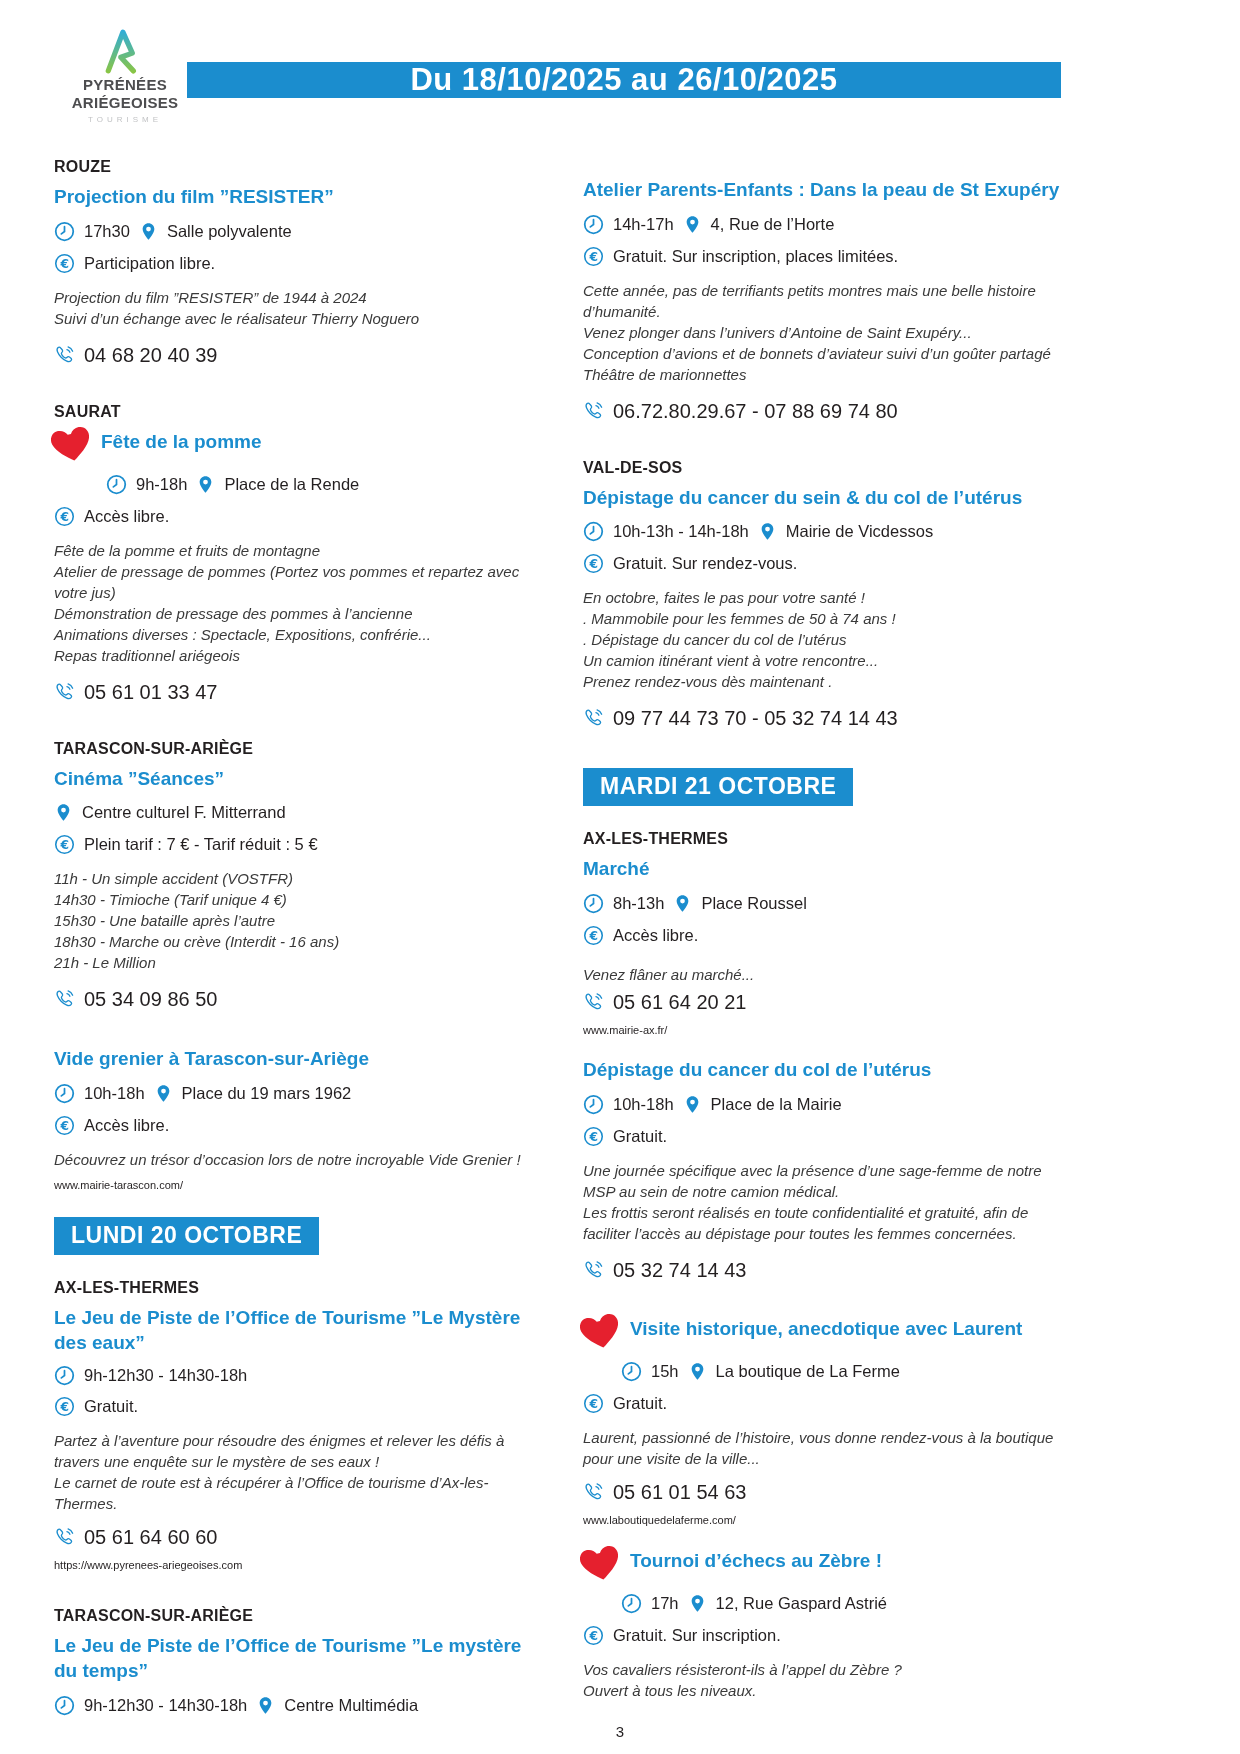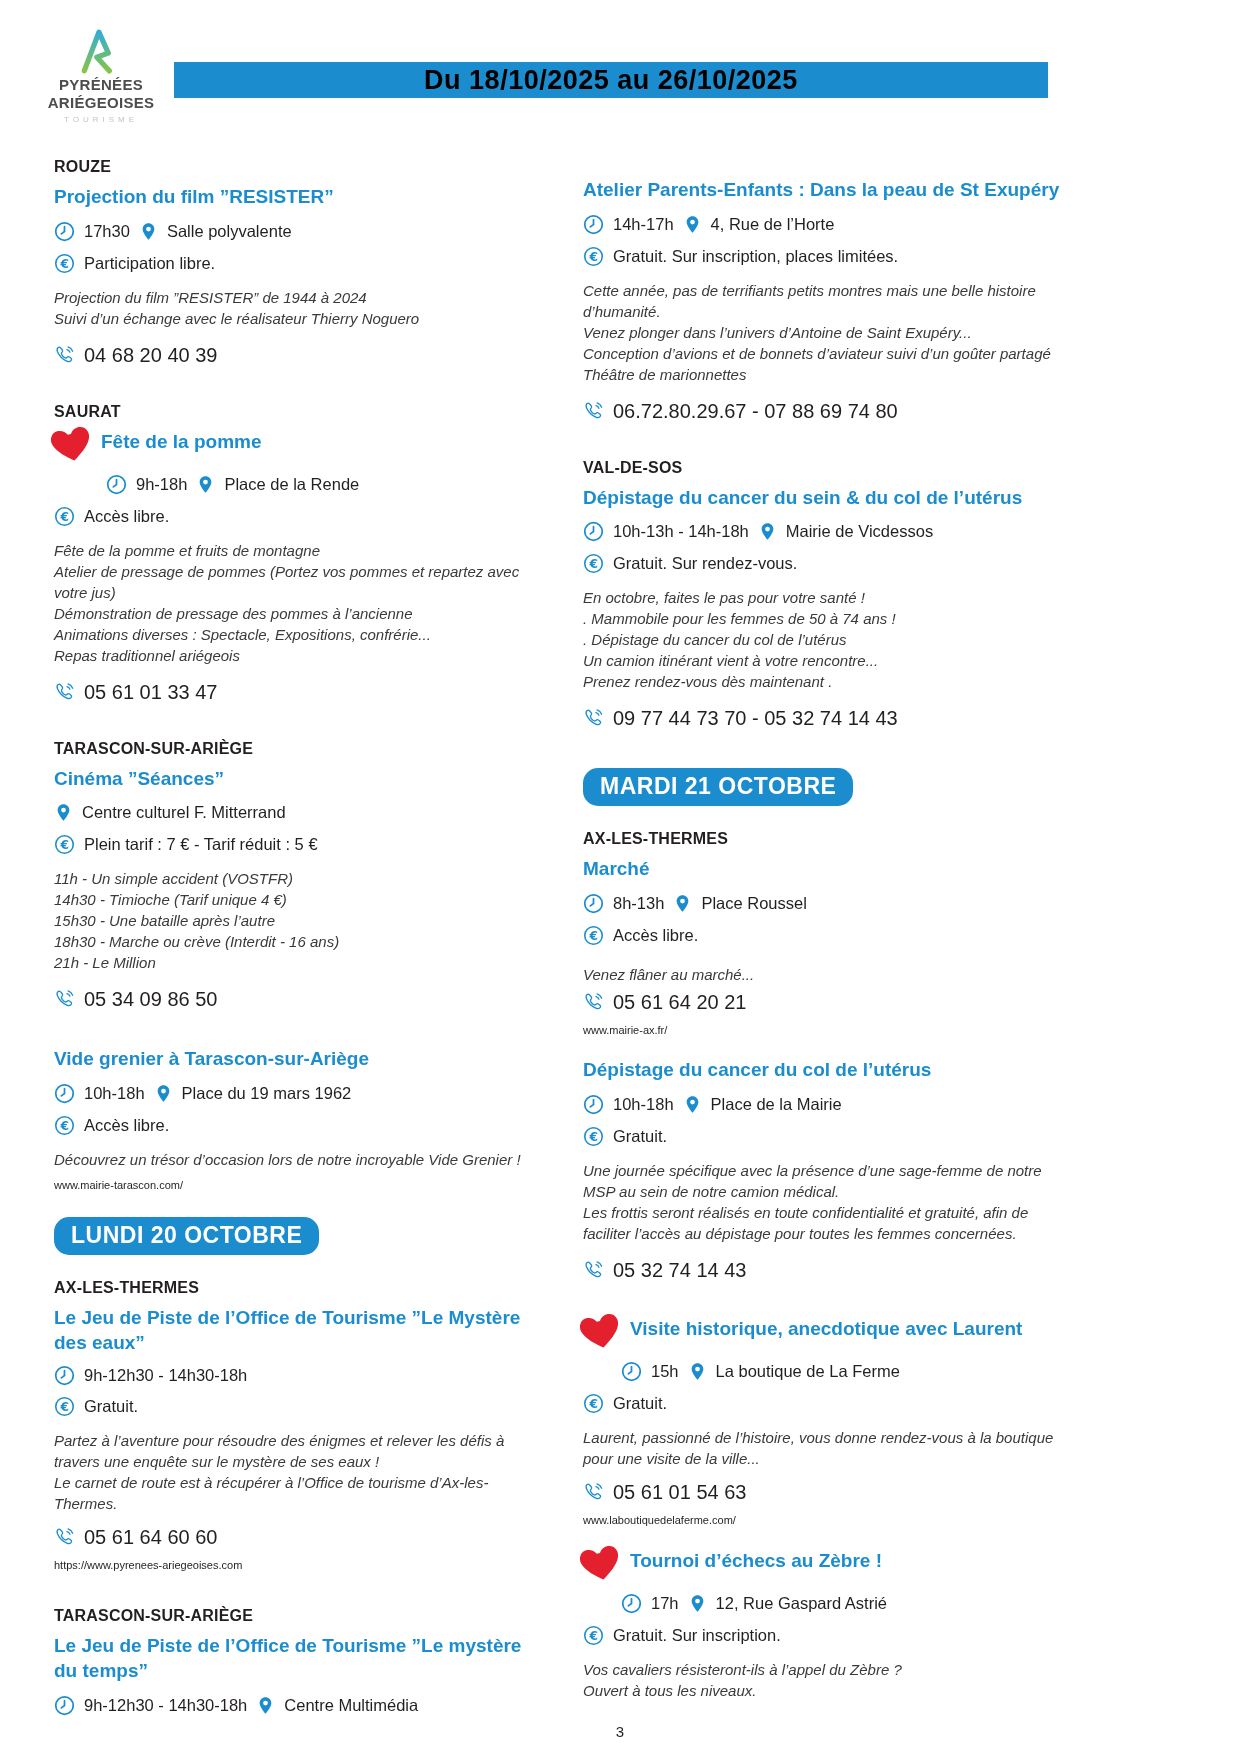--- a/index.html
+++ b/index.html
@@ -10,47 +10,47 @@
   }
   *{box-sizing:border-box;}
   html,body{margin:0;padding:0;}
   body{
     width:1240px;height:1754px;position:relative;overflow:hidden;
     background:#ffffff;color:var(--ink);
     font-family:"Liberation Sans",sans-serif;
   }
   
   .header{position:relative;height:140px;}
-  .logo{position:absolute;left:36px;top:28px;width:130px;text-align:center;}
+  .logo{position:absolute;left:60px;top:28px;width:130px;text-align:center;}
   .logo-mark{width:52px;height:46px;display:block;margin:0 auto 2px;}
   .logo-l1,.logo-l2{font-size:15px;font-weight:bold;color:#4d4d4f;line-height:1.18;letter-spacing:.3px;}
   .logo-l3{font-size:8px;color:#c2c3c5;letter-spacing:4px;margin-top:4px;}
   .date-banner{
-    position:absolute;left:174px;top:62px;width:874px;height:36px;
-    background:var(--accent);color:#000000;font-size:27px;font-weight:bold;
+    position:absolute;left:187px;top:62px;width:874px;height:36px;
+    background:var(--accent);color:#ffffff;font-size:31px;font-weight:bold;
     display:flex;align-items:center;justify-content:center;letter-spacing:.5px;
   }
   
   .cols{display:flex;gap:53px;padding-left:54px;margin-top:18px;}
   .col-left{width:476px;flex:none;}
   .col-right{width:477px;flex:none;padding-top:20px;}
   
   .event{margin-bottom:36px;}
   .city{font-size:16px;font-weight:bold;color:var(--ink);margin:0 0 9px;letter-spacing:.2px;}
   .title{font-size:19px;font-weight:bold;color:var(--accent);margin:0 0 9px;line-height:1.3;}
   .row{display:flex;align-items:center;gap:9px;margin:10px 0;font-size:16.5px;color:var(--ink);}
   .row .txt{white-space:nowrap;}
   .ic{width:21px;height:21px;color:var(--accent);flex:none;}
   .ic.pin{width:19px;height:23px;}
   .desc{font-style:italic;font-size:15px;line-height:1.4;color:var(--gray);margin:13px 0 12px;}
   .phone-row{margin-top:15px;font-size:20px;}
   .url{font-size:11px;margin:9px 0 0;color:var(--ink);}
   .day-banner{
     display:inline-block;background:var(--accent);color:#fff;font-weight:bold;
-    font-size:23px;padding:5px 17px 6px;margin:2px 0 24px;letter-spacing:.5px;border-radius:15px;
+    font-size:23px;padding:5px 17px 6px;margin:2px 0 24px;letter-spacing:.5px;
   }
   .heart-head{display:flex;align-items:center;gap:8px;margin:2px 0 4px;}
   .heart-head .title{margin:0;}
   .ic-heart{width:44px;height:40px;color:var(--heart);transform:rotate(-11deg);flex:none;margin-left:-5px;}
   .indent{margin-left:52px;}
   
   .page-num{position:absolute;left:0;right:0;bottom:14px;text-align:center;font-size:15px;color:var(--ink);}
 </style>
 </head>
 <body>

